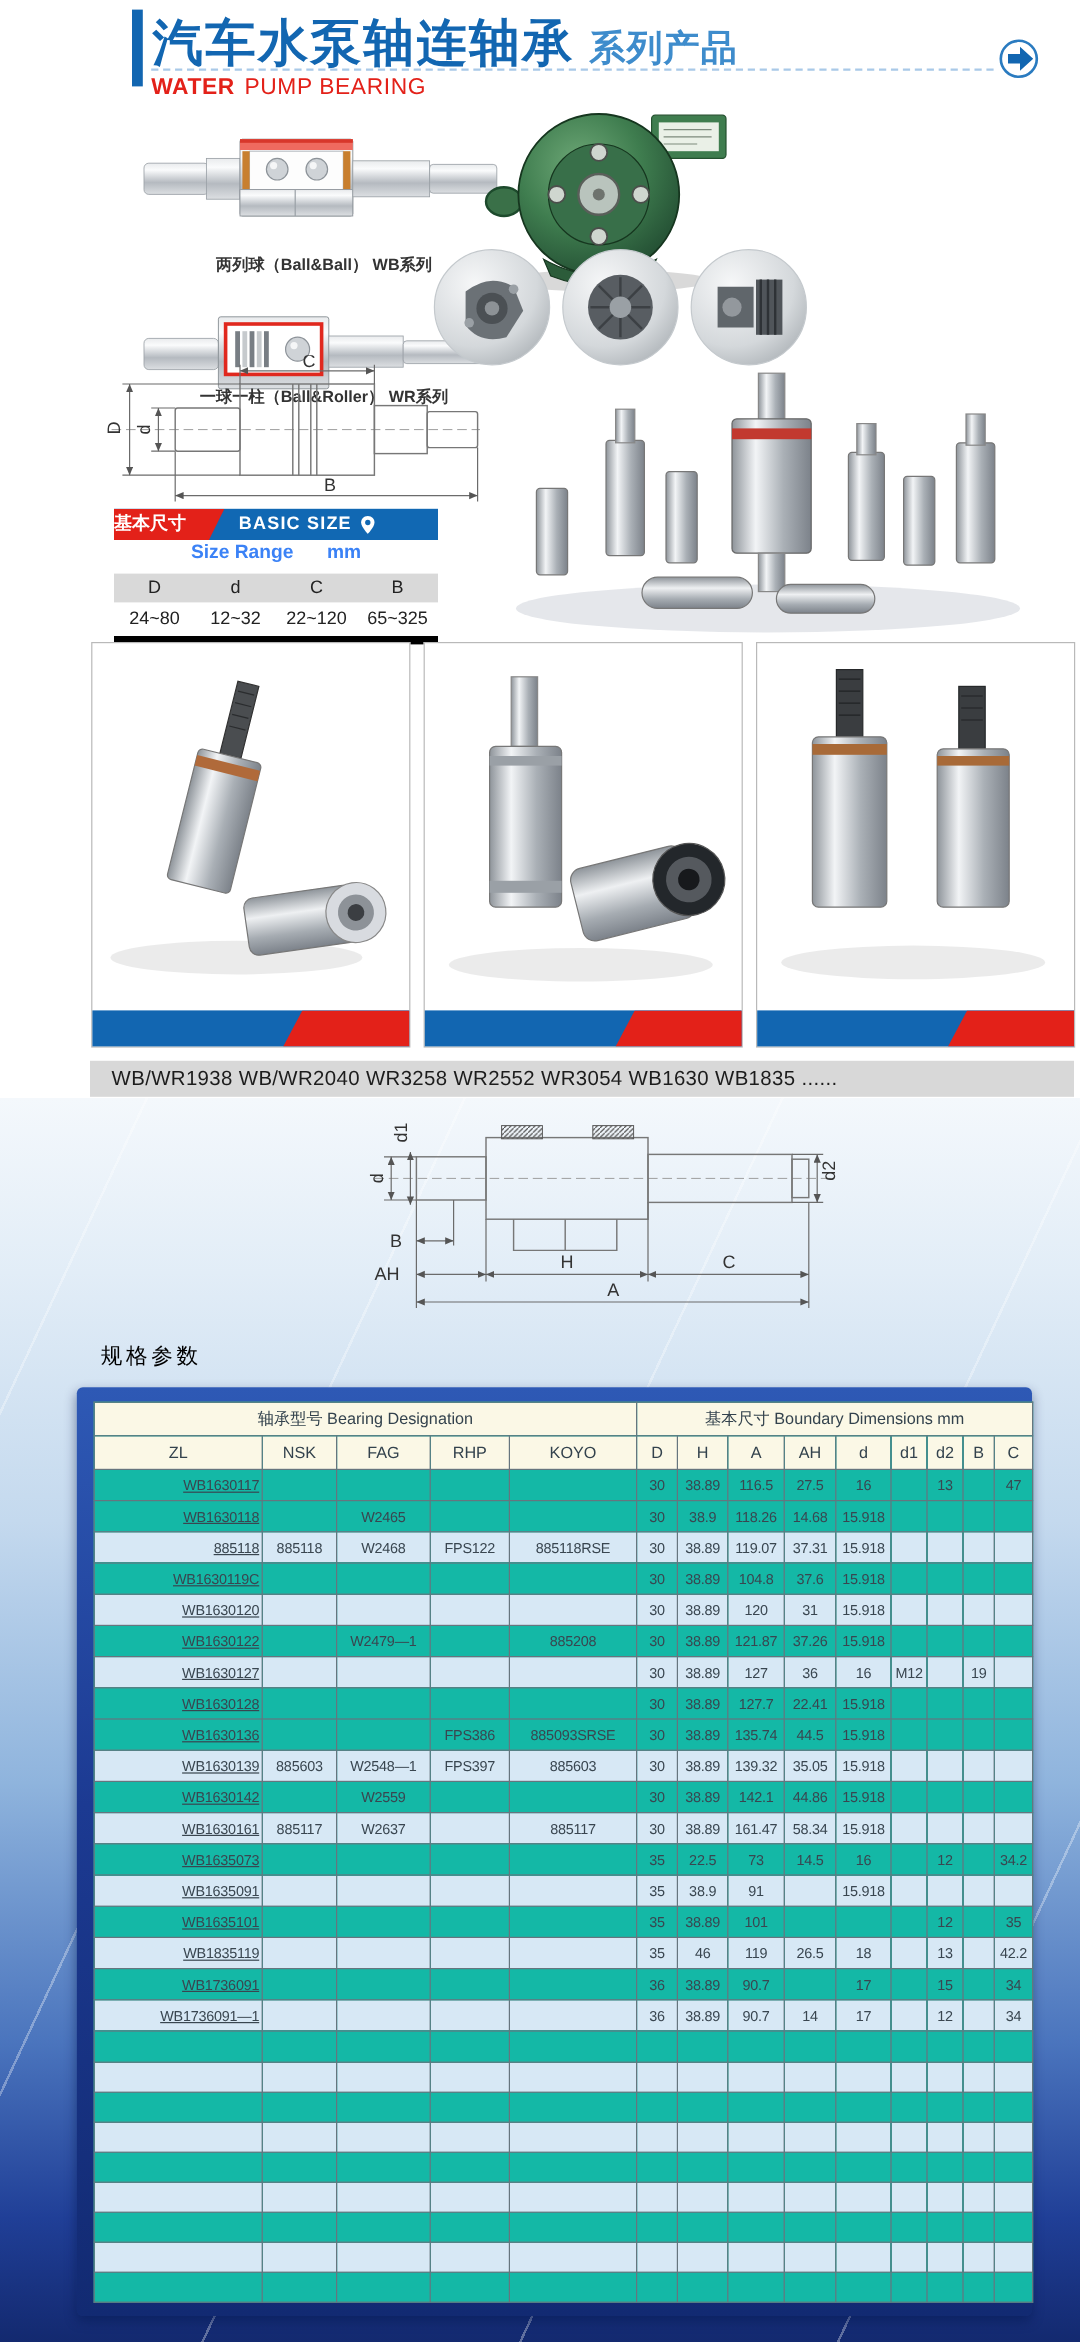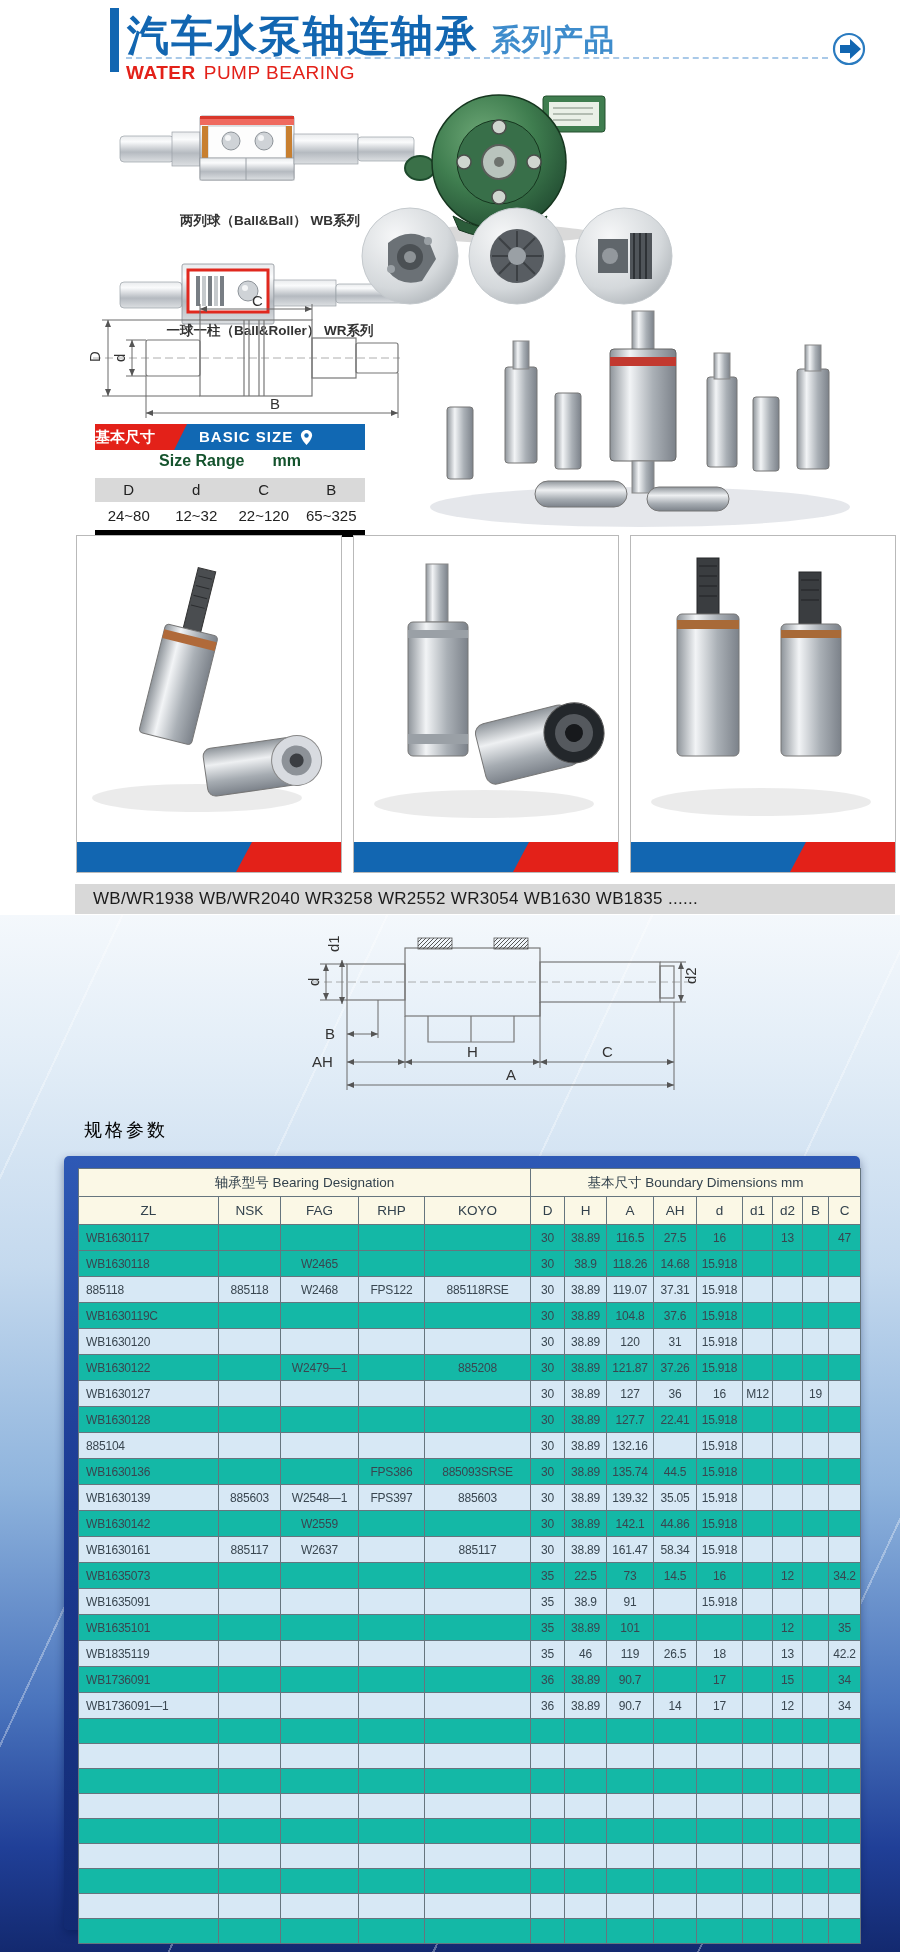--- a/index.html
+++ b/index.html
@@ -20,21 +20,21 @@
   .caption{width:320px;text-align:center;font-size:13.5px;font-weight:600;color:#333;}
 
   
   .bs-banner{left:95px;top:424px;width:270px;height:26px;background:#1168b3;}
   .bs-red{position:absolute;left:0;top:0;width:92px;height:26px;background:#e32119;
           clip-path:polygon(0 0,100% 0,86% 100%,0 100%);z-index:2;
           color:#fff;font-size:15px;font-weight:700;line-height:26px;}
   .bs-blue-label{position:absolute;left:104px;top:0;height:26px;color:#fff;font-size:15px;font-weight:700;
           line-height:26px;letter-spacing:1px;display:flex;align-items:center;gap:7px;}
   .bs-range{left:95px;top:452px;width:270px;height:22px;display:flex;justify-content:center;gap:28px;
-          font-size:16px;font-weight:700;color:#14532d;}
+          font-size:16px;font-weight:700;color:#3b82f6;}
   .bs-grid{left:95px;top:478px;width:270px;}
   .bs-row{display:grid;grid-template-columns:1fr 1fr 1fr 1fr;height:24px;line-height:24px;text-align:center;
           font-size:15px;color:#222;}
   #bs-head{background:#d9d9d9;}
   #bs-vals{border-bottom:7px solid #000000;height:28px;line-height:28px;}
 
   
   .cards{left:76px;top:535px;width:822px;display:flex;gap:11px;}
   .card{width:266px;height:338px;background:#fff;border:1px solid #b9b9b9;position:relative;box-sizing:border-box;}
   .stripe{position:absolute;left:0;bottom:0;width:100%;height:30px;background:#1266b1;overflow:hidden;}
@@ -53,21 +53,21 @@
 
   
   .frame{left:64px;top:1156px;width:796px;height:774px;border-radius:5px;
         background:linear-gradient(180deg,#2e59b5 0%,#1c3a92 45%,#122a72 100%);
         box-shadow:0 4px 10px rgba(0,20,70,.45);}
   table.spec{position:absolute;left:78px;top:1168px;width:768px;border-collapse:collapse;table-layout:fixed;
         background:#14b8a6;font-family:"Liberation Sans",sans-serif;padding-left:10px;}
   table.spec th,table.spec td{border:1px solid #66757e;padding:0 2px;overflow:hidden;white-space:nowrap;}
   table.spec th{height:27px;font-weight:400;font-size:13.5px;color:#33424d;background:#fbf8e6;}
   table.spec td{height:25px;font-size:12px;color:#394650;text-align:center;letter-spacing:-.2px;}
-  table.spec td.zl{text-align:left;padding-left:7px;}
+  table.spec td.zl{text-align:right;padding-left:7px;text-decoration:underline;}
   table.spec tr.alt td{background:#d7e8f5;}
   table.spec tr:nth-child(n+20) td{height:24px;}
 
   
   svg text{font-family:"Liberation Sans",sans-serif;}
   .dim{stroke:#6b6b6b;stroke-width:1;fill:none;}
   .dimtxt{font-size:15px;fill:#333;}
   .outline{stroke:#777;stroke-width:1.2;fill:none;}
 </style>
 </head>
@@ -581,36 +581,20 @@
           <td>30</td>
           <td>38.89</td>
           <td>127.7</td>
           <td>22.41</td>
           <td>15.918</td>
           <td></td>
           <td></td>
           <td></td>
           <td></td>
         </tr>
-        <tr class="alt">
-          <td class="zl">885104</td>
-          <td></td>
-          <td></td>
-          <td></td>
-          <td></td>
-          <td>30</td>
-          <td>38.89</td>
-          <td>132.16</td>
-          <td></td>
-          <td>15.918</td>
-          <td></td>
-          <td></td>
-          <td></td>
-          <td></td>
-        </tr>
         <tr>
           <td class="zl">WB1630136</td>
           <td></td>
           <td></td>
           <td>FPS386</td>
           <td>885093SRSE</td>
           <td>30</td>
           <td>38.89</td>
           <td>135.74</td>
           <td>44.5</td>

